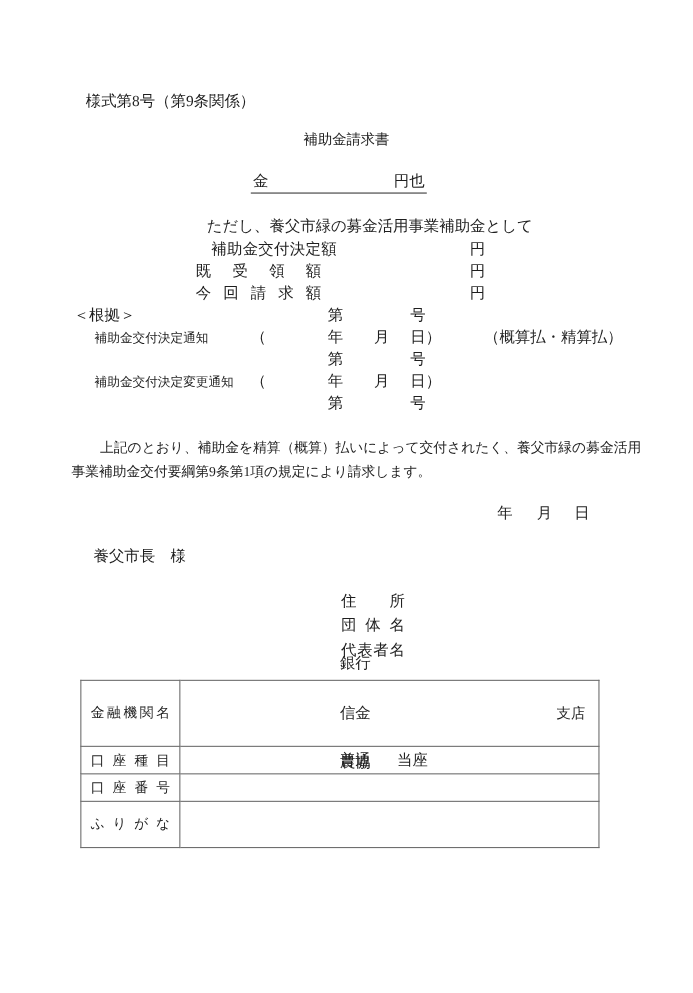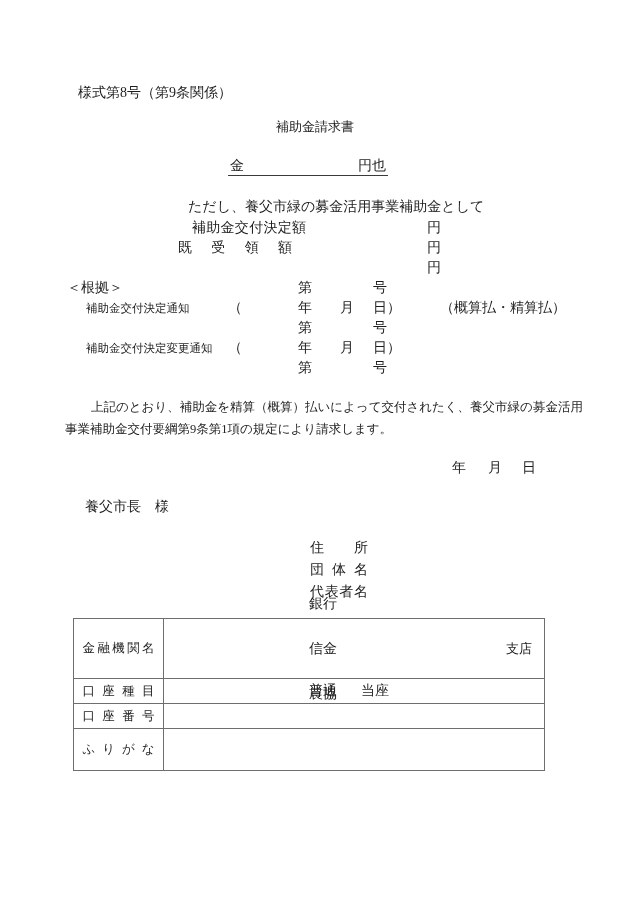--- a/index.html
+++ b/index.html
@@ -36,21 +36,21 @@
   }
   .btable td{border:1px solid #6e6e6e;padding:0;}
   .btable td.lbl{width:89px;text-align:center;vertical-align:middle;font-family:Liberation Serif, serif;}
   .tlabel{
     display:inline-block;width:72px;font-size:12.5px;
     white-space:nowrap;
     text-align:justify;
     -moz-text-align-last:justify;
     text-align-last:justify;
   }
-  .btable td.val{position:relative;font-family:Liberation Mono, monospace;}
+  .btable td.val{position:relative;}
   .opts{
     position:absolute;left:145px;top:50%;
     transform:translateY(-50%);
     line-height:15px;white-space:pre;
   }
   .branch{
     position:absolute;right:12px;top:50%;
     transform:translateY(-50%);
     font-size:13px;white-space:pre;
   }
@@ -74,20 +74,21 @@
   </div>
 
   <div class="abs" style="left:188px;top:197px">ただし、養父市緑の募金活用事業補助金として</div>
 
   <div class="abs jlabel" style="left:192px;top:218px;width:114px">補助金交付決定額</div>
   <div class="abs" style="left:427px;top:218px">円</div>
 
   <div class="abs jlabel" style="left:178px;top:238px;width:114px">既 受 領 額</div>
   <div class="abs" style="left:427px;top:238px">円</div>
 
+  <div class="abs jlabel" style="left:178px;top:258px;width:114px">今 回 請 求 額</div>
   <div class="abs" style="left:427px;top:258px">円</div>
 
   <div class="abs" style="left:67px;top:278px">＜根拠＞</div>
   <div class="abs" style="left:298px;top:278px">第</div>
   <div class="abs" style="left:373px;top:278px">号</div>
 
   <div class="abs notice" style="left:86px;top:298px">補助金交付決定通知</div>
   <div class="abs" style="left:228px;top:298px">（</div>
   <div class="abs" style="left:298px;top:298px">年</div>
   <div class="abs" style="left:340px;top:298px">月</div>

